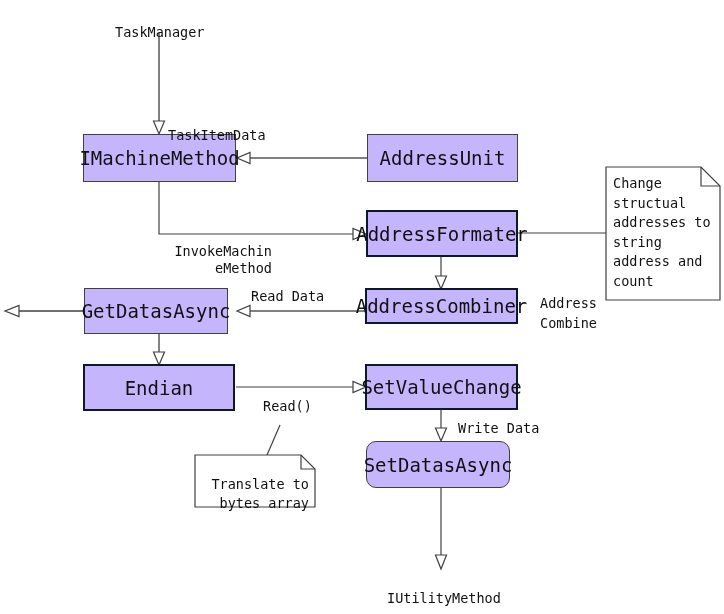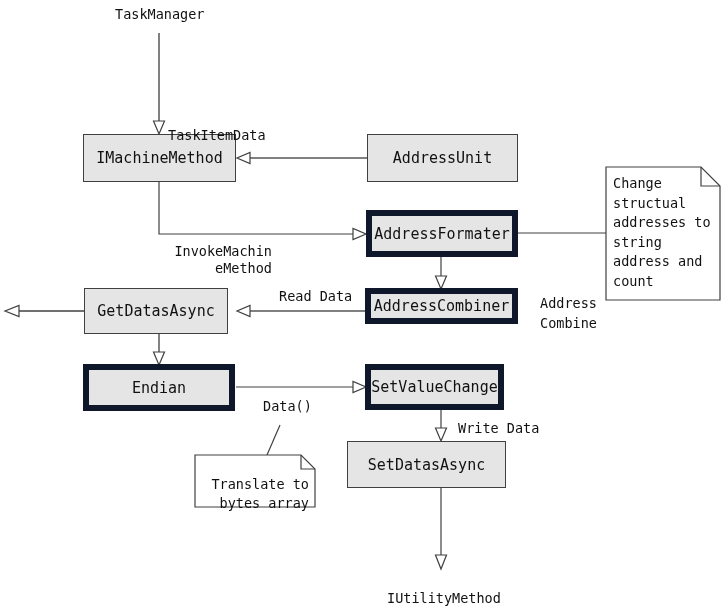--- a/index.html
+++ b/index.html
@@ -3,26 +3,26 @@
 <meta charset="utf-8">
 <style>
   html,body { margin:0; padding:0; background:#ffffff; }
   #stage {
     position:relative; width:724px; height:614px; background:#ffffff;
     font-family:"DejaVu Sans Mono","Liberation Mono",monospace;
     color:#111111; overflow:hidden;
   }
   #wires { position:absolute; left:0; top:0; width:724px; height:614px; }
   .box {
-    position:absolute; background:#e5e5e5; box-sizing:border-box;
+    position:absolute; background:#c4b5fd; box-sizing:border-box;
     display:flex; align-items:center; justify-content:center;
-    font-size:15px; white-space:nowrap;
+    font-size:19px; white-space:nowrap;
   }
   .b1 { border:1px solid #404040; }
-  .b2 { border:6px solid #0f172a; }
+  .b2 { border:2px solid #0f172a; }
   .lbl {
     position:absolute; font-size:13.5px; line-height:17px;
     white-space:pre-line;
   }
   .center { text-align:right; }
   .note-text { line-height:19.5px; }
 </style>
 </head>
 <body>
 
@@ -97,33 +97,33 @@
       <path d="M301,455 L301,469 L315,469" fill="none" stroke="#404040" stroke-width="1.2"></path>
     </g>
   </svg>
 
   <div class="box b1" style="left:83px;  top:134px; width:153px; height:48px;">IMachineMethod</div>
   <div class="box b1" style="left:367px; top:134px; width:151px; height:48px;">AddressUnit</div>
   <div class="box b2" style="left:366px; top:210px; width:152px; height:47px;">AddressFormater</div>
   <div class="box b1" style="left:84px;  top:288px; width:144px; height:46px;">GetDatasAsync</div>
   <div class="box b2" style="left:365px; top:288px; width:153px; height:36px;">AddressCombiner</div>
   <div class="box b2" style="left:83px;  top:364px; width:152px; height:47px;">Endian</div>
-  <div class="box b2" style="left:365px; top:364px; width:139px; height:46px;">SetValueChange</div>
-  <div class="box b1" style="left:347px; top:441px; width:159px; height:47px;">SetDatasAsync</div>
+  <div class="box b2" style="left:365px; top:364px; width:153px; height:46px;">SetValueChange</div>
+  <div class="box b1" style="left:366px; top:441px; width:144px; height:47px;border-radius:10px;">SetDatasAsync</div>
 
-  <div class="lbl" style="left:115px; top:6px;">TaskManager</div>
+  <div class="lbl" style="left:115px; top:24px;">TaskManager</div>
   <div class="lbl" style="left:387px; top:590px;text-align:right;">IUtilityMethod</div>
 
   <div class="lbl" style="left:168px; top:81px;margin-top:46px;">TaskItemData</div>
   <div class="lbl center" style="left:160px; top:243px; width:112px;">InvokeMachin
 eMethod</div>
-  <div class="lbl" style="left:279px; top:288px;">Read Data</div>
+  <div class="lbl" style="left:251px; top:288px;">Read Data</div>
   <div class="lbl" style="left:540px; top:293px; line-height:20px;">Address
 Combine</div>
-  <div class="lbl" style="left:263px; top:398px;">Data()</div>
+  <div class="lbl" style="left:263px; top:398px;">Read()</div>
   <div class="lbl" style="left:458px; top:420px;">Write Data</div>
 
   <div class="lbl note-text" style="left:613px; top:174px; width:104px;">Change
 structual
 addresses to
 string
 address and
 count</div>
   <div class="lbl center" style="left:201px; top:459px; width:108px; line-height:19px;margin-top:16px;">Translate to
 bytes array</div>

